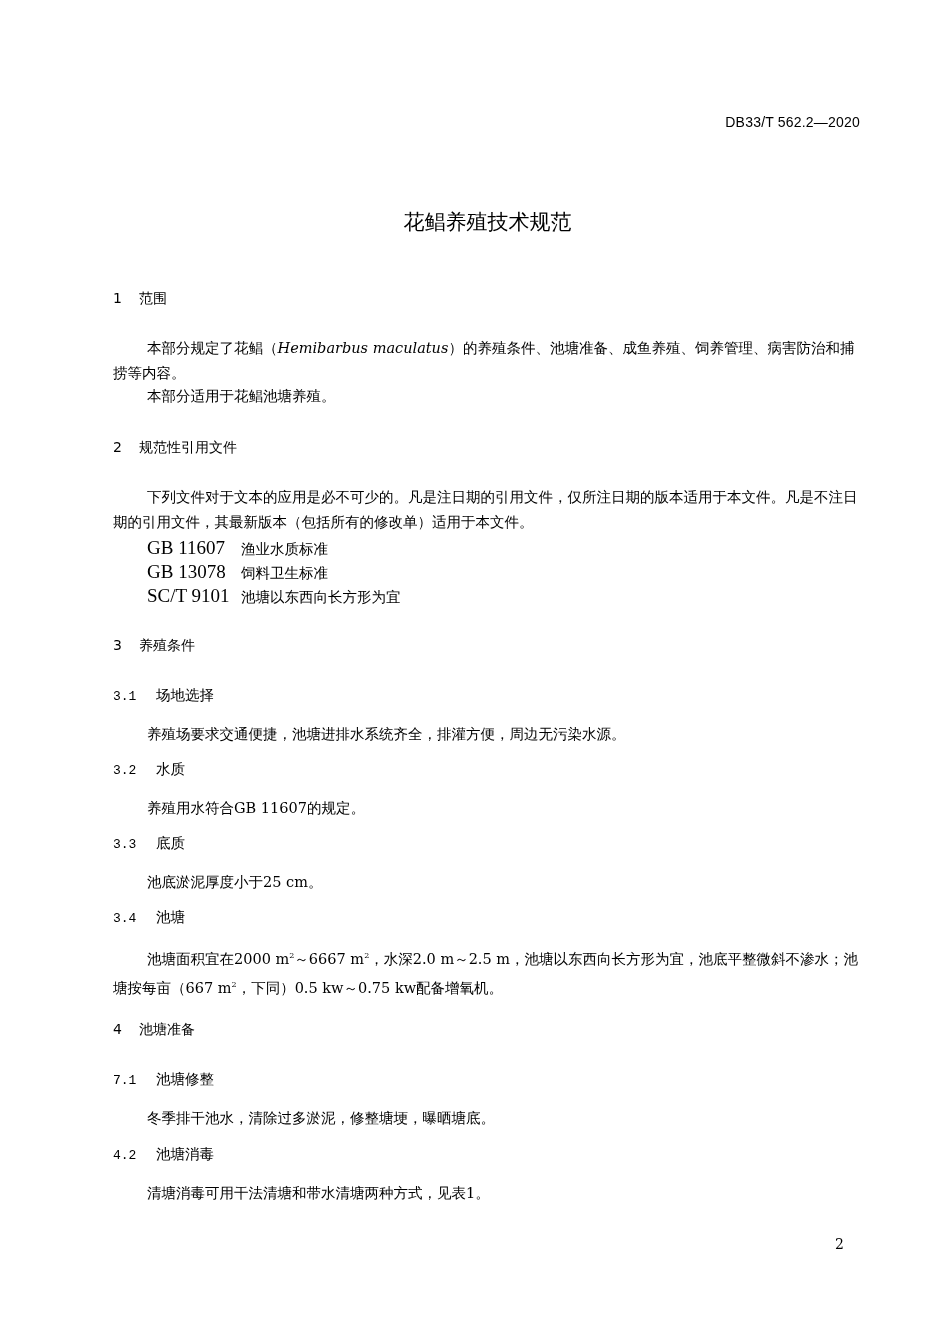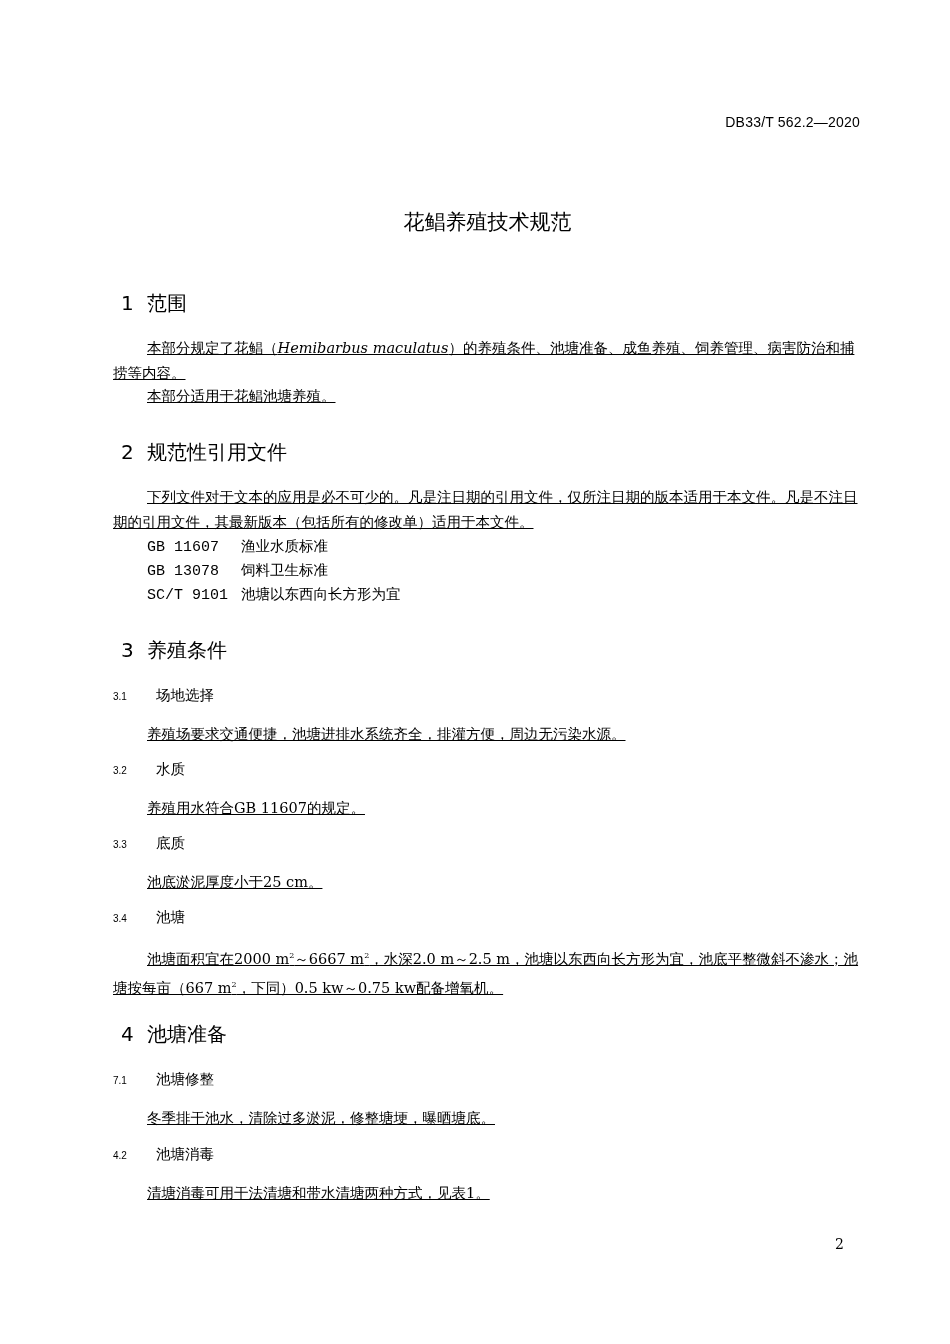--- a/index.html
+++ b/index.html
@@ -9,28 +9,28 @@
     }
     .abs { position: absolute; white-space: nowrap; }
     .std-no {
       right: 90px; top: 114px; font-family: Liberation Sans, sans-serif;
       font-size: 14px; letter-spacing: 0.2px;
     }
     .doc-title {
       left: 0; width: 975px; text-align: center; top: 208px;
       font-family: "DejaVu Sans", "Liberation Sans", sans-serif; font-size: 21px;
     }
-    .h1 { left: 121px; font-family: "DejaVu Sans", "Liberation Sans", sans-serif; font-size: 20px; }
+    .h1 { left: 113px; font-family: "DejaVu Sans", "Liberation Sans", sans-serif; font-size: 14px; }
     .h1 .num { display: inline-block; width: 26px; }
     .h2 { left: 113px; font-family: "DejaVu Sans", "Liberation Sans", sans-serif; font-size: 14.5px; }
-    .h2 .num { display: inline-block; width: 43px; font-family: Liberation Sans, sans-serif; font-size: 10px; }
-    .p { left: 113px; width: 748px; font-size: 14.5px; line-height: 25px; white-space: normal; text-decoration: underline; }
+    .h2 .num { display: inline-block; width: 43px; font-family: Liberation Mono, monospace; font-size: 13px; }
+    .p { left: 113px; width: 748px; font-size: 14.5px; line-height: 25px; white-space: normal; }
     .p.indent { text-indent: 34px; }
     .ref { left: 147px; font-size: 14.5px; }
-    .ref .code { display: inline-block; font-family: Liberation Mono, monospace; font-size: 15px; }
+    .ref .code { display: inline-block; font-family: Liberation Serif, serif; font-size: 19px; }
     .ital { font-style: italic; }
     .page-num { right: 106px; top: 1236px; font-size: 14px; }
     sup { font-size: 8px; vertical-align: 6px; }
   </style>
 </head>
 <body>
 
 <div class="abs std-no">DB33/T 562.2—2020</div>
 <div class="abs doc-title">花鲳养殖技术规范</div>
 

